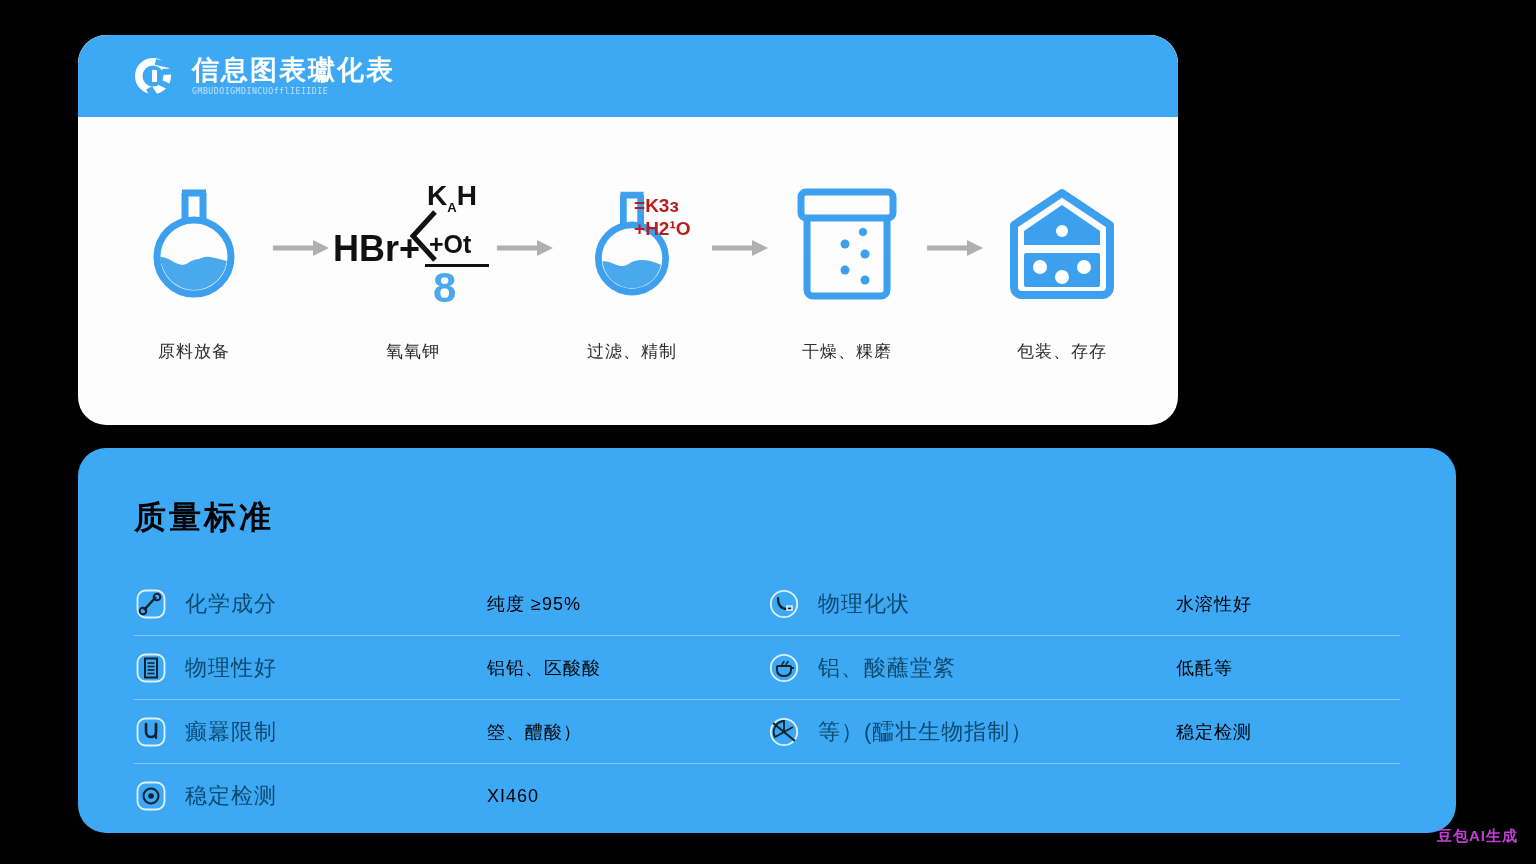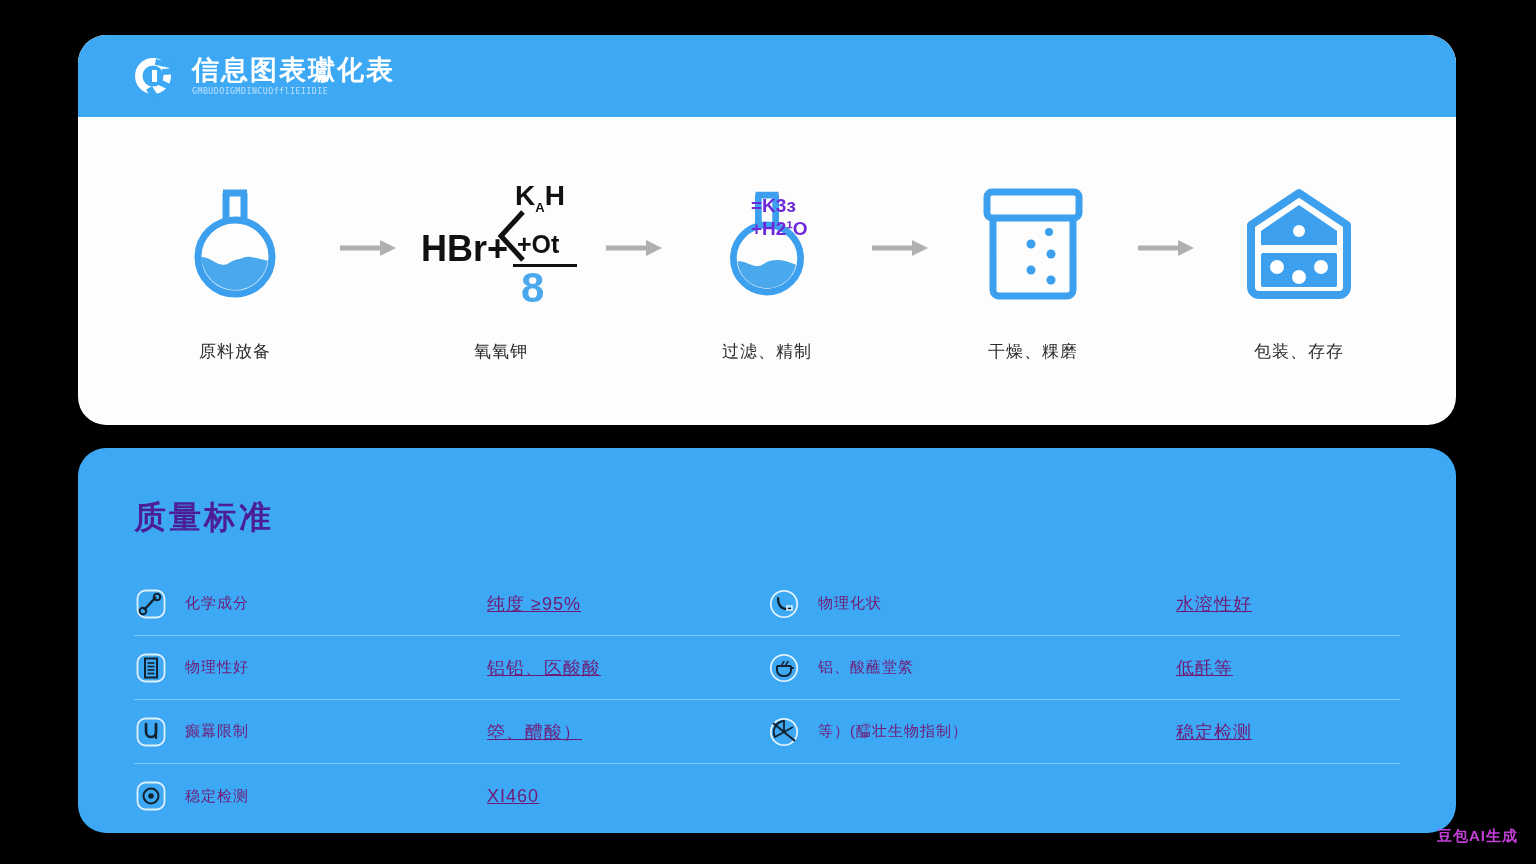--- a/index.html
+++ b/index.html
@@ -6,21 +6,21 @@
   html,body {
     width:1536px; height:864px;
     background:#000;
     font-family:"Liberation Sans","DejaVu Sans",sans-serif;
     overflow:hidden;
   }
   .stage { position:relative; width:1536px; height:864px; background:#000; }
 
   
   .process-card {
-    position:absolute; left:78px; top:35px; width:1378px; height:390px;
+    position:absolute; left:78px; top:35px; width:1100px; height:390px;
     background:#fdfdfd; border-radius:28px; overflow:hidden;
   }
   .card-header {
     height:82px; background:#3da9f5;
     display:flex; align-items:center; padding-left:54px; gap:18px;
     border-radius:28px 28px 0 0;
   }
   .logo-mark { width:42px; height:42px; position:relative; flex:none; }
   .logo-mark svg { display:block; }
   .brand-text { display:flex; flex-direction:column; justify-content:center; }
@@ -67,50 +67,50 @@
     position:absolute; left:0; top:48px; font-size:36px; letter-spacing:0;
   }
   .eq-top { position:absolute; left:94px; top:0; font-size:28px; }
   .eq-top .sub { font-size:13px; vertical-align:sub; }
   .eq-mid { position:absolute; left:96px; top:50px; font-size:25px; }
   .eq-brk { position:absolute; left:76px; top:30px; }
   .eq-rule { position:absolute; left:92px; top:84px; width:64px; height:3px; background:#111; }
   .eq-num { position:absolute; left:100px; top:84px; font-size:42px; color:#4aa8ec; font-weight:bold; }
 
   .formula-mini {
-    position:absolute; left:78px; top:14px; color:#6d28d9;
+    position:absolute; left:78px; top:14px; color:#b91c1c;
     font-size:19px; font-weight:bold; line-height:1.25; white-space:nowrap;
   }
 
   
   .quality-card {
     position:absolute; left:78px; top:448px; width:1378px; height:385px;
     background:#3da9f5; border-radius:28px; padding:48px 56px 0 56px;
   }
   .quality-title {
-    font-size:32px; font-weight:bold; color:#4c1d95; letter-spacing:3px;
+    font-size:32px; font-weight:bold; color:#000000; letter-spacing:3px;
   }
   .q-table { margin-top:32px; }
   .q-row {
     display:flex; align-items:center; height:64px;
     border-bottom:1px solid rgba(255,255,255,.35);
   }
   .q-row:last-child { border-bottom:none; }
   .q-cell { display:flex; align-items:center; width:50%; }
   .q-icon {
     width:33px; height:33px; flex:none; margin-right:18px;
     display:flex; align-items:center; justify-content:center;
   }
   .q-icon svg { display:block; }
   .q-name {
-    font-size:15px; color:#701a75; letter-spacing:1px;
+    font-size:22px; color:#0c4a6e; letter-spacing:1px;
     width:300px; white-space:nowrap; overflow:hidden;
   }
   .q-val {
-    font-size:18px; color:#701a75; letter-spacing:1px; white-space:nowrap;text-decoration:underline;
+    font-size:18px; color:#000000; letter-spacing:1px; white-space:nowrap;
   }
   .q-cell.left .q-name { width:302px; }
   .q-cell.right .q-name { width:358px; }
 
   
   .watermark {
     position:absolute; right:18px; bottom:18px;
     font-size:15px; color:#d946ef; letter-spacing:1px;
     font-weight:bold; opacity:.9;
   }

